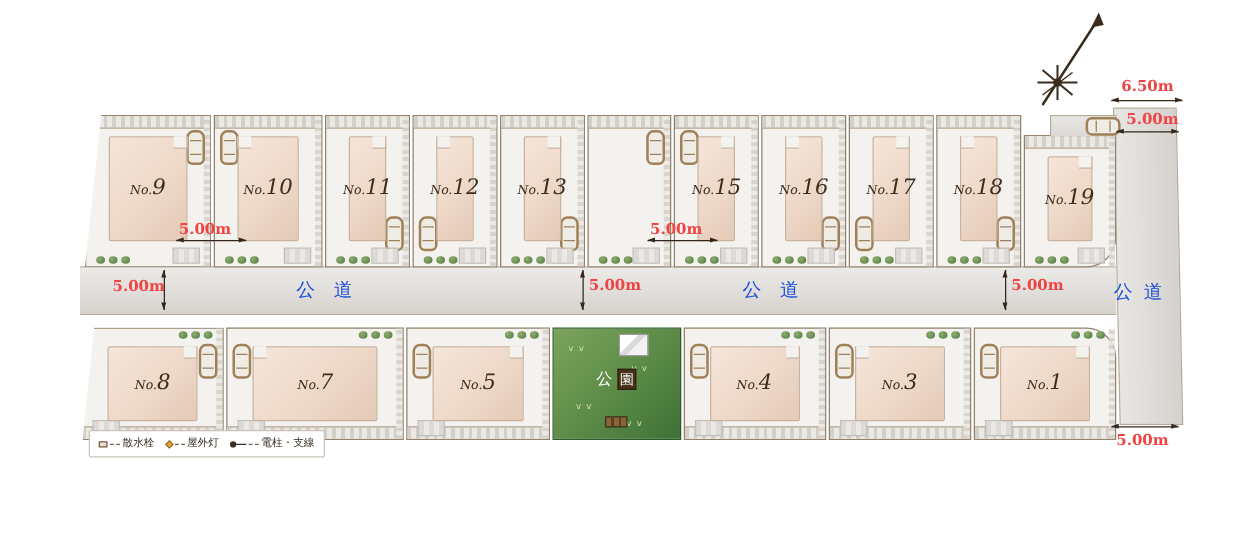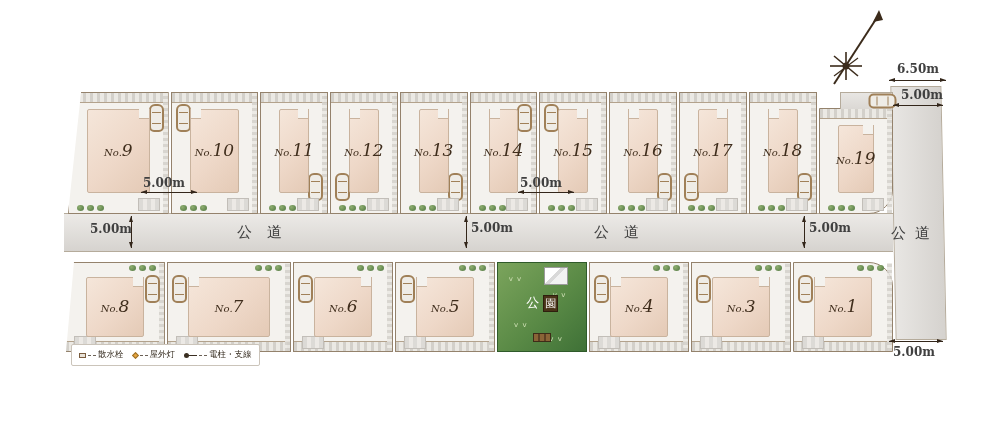--- a/index.html
+++ b/index.html
@@ -97,26 +97,26 @@
   .g1 { left:12%; top:14%; } .g2 { left:62%; top:32%; }
   .g3 { left:18%; top:66%; } .g4 { left:58%; top:82%; }
 
   
   .road-mid { position:absolute; left:64px; top:213px; width:829px; height:37px;
     background:linear-gradient(180deg,#eceae7,#d6d3cf);
     border-top:1px solid #b5ab9b; border-bottom:1px solid #b5ab9b; }
   .road-right { position:absolute; left:893px; top:86px; width:51px; height:254px;
     background:linear-gradient(90deg,#e8e6e3,#d5d2ce);
     border:1px solid #b5ab9b; transform:skewX(1.2deg); box-sizing:border-box; }
-  .road-label { position:absolute; font-size:15px; color:#404040;
+  .road-label { position:absolute; font-size:15px; color:#1d4ed8;
     letter-spacing:15px; white-space:nowrap; }
   #road-label-right { letter-spacing:9px; }
 
   
-  .dim { position:absolute; font-size:12px; font-weight:bold; color:#404040;
+  .dim { position:absolute; font-size:12px; font-weight:bold; color:#ef4444;
     white-space:nowrap; }
   .arr-h { position:absolute; height:0; border-top:1px solid #33261a; }
   .arr-h::before,.arr-h::after { content:""; position:absolute; top:-3px;
     width:0; height:0; border-top:2.5px solid transparent; border-bottom:2.5px solid transparent; }
   .arr-h::before { left:0;  border-right:6px solid #33261a; }
   .arr-h::after  { right:0; border-left:6px solid #33261a; }
   .arr-v { position:absolute; width:0; border-left:1px solid #33261a; }
   .arr-v::before,.arr-v::after { content:""; position:absolute; left:-3px;
     width:0; height:0; border-left:2.5px solid transparent; border-right:2.5px solid transparent; }
   .arr-v::before { top:0;    border-bottom:6px solid #33261a; }
@@ -237,23 +237,20 @@
       <div class="lot top car-tr" data-lot="14">
     <span class="hatch-back"></span>
     <span class="hatch-side"></span>
     <span class="car"></span>
     <span class="pave"></span>
     <span class="bushes">
           <i class="bush"></i>
           <i class="bush"></i>
           <i class="bush"></i>
         </span>
-    <div class="house">
-      <span class="lot-label"><span class="lot-prefix">No.</span><span class="lot-num">14</span></span>
-    </div>
   </div>
       <div class="lot top car-tl" data-lot="15">
     <span class="hatch-back"></span>
     <span class="hatch-side"></span>
     <span class="car"></span>
     <span class="pave"></span>
     <span class="bushes">
           <i class="bush"></i>
           <i class="bush"></i>
           <i class="bush"></i>
@@ -339,34 +336,20 @@
     <span class="hatch-side"></span>
     <span class="car"></span>
     <span class="pave"></span>
     <span class="bushes">
           <i class="bush"></i>
           <i class="bush"></i>
           <i class="bush"></i>
         </span>
     <div class="house">
       <span class="lot-label"><span class="lot-prefix">No.</span><span class="lot-num">7</span></span>
-    </div>
-  </div>
-      <div class="lot bottom car-tl" data-lot="6">
-    <span class="hatch-back"></span>
-    <span class="hatch-side"></span>
-    <span class="car"></span>
-    <span class="pave"></span>
-    <span class="bushes">
-          <i class="bush"></i>
-          <i class="bush"></i>
-          <i class="bush"></i>
-        </span>
-    <div class="house">
-      <span class="lot-label"><span class="lot-prefix">No.</span><span class="lot-num">6</span></span>
     </div>
   </div>
       <div class="lot bottom car-tl" data-lot="5">
     <span class="hatch-back"></span>
     <span class="hatch-side"></span>
     <span class="car"></span>
     <span class="pave"></span>
     <span class="bushes">
           <i class="bush"></i>
           <i class="bush"></i>

